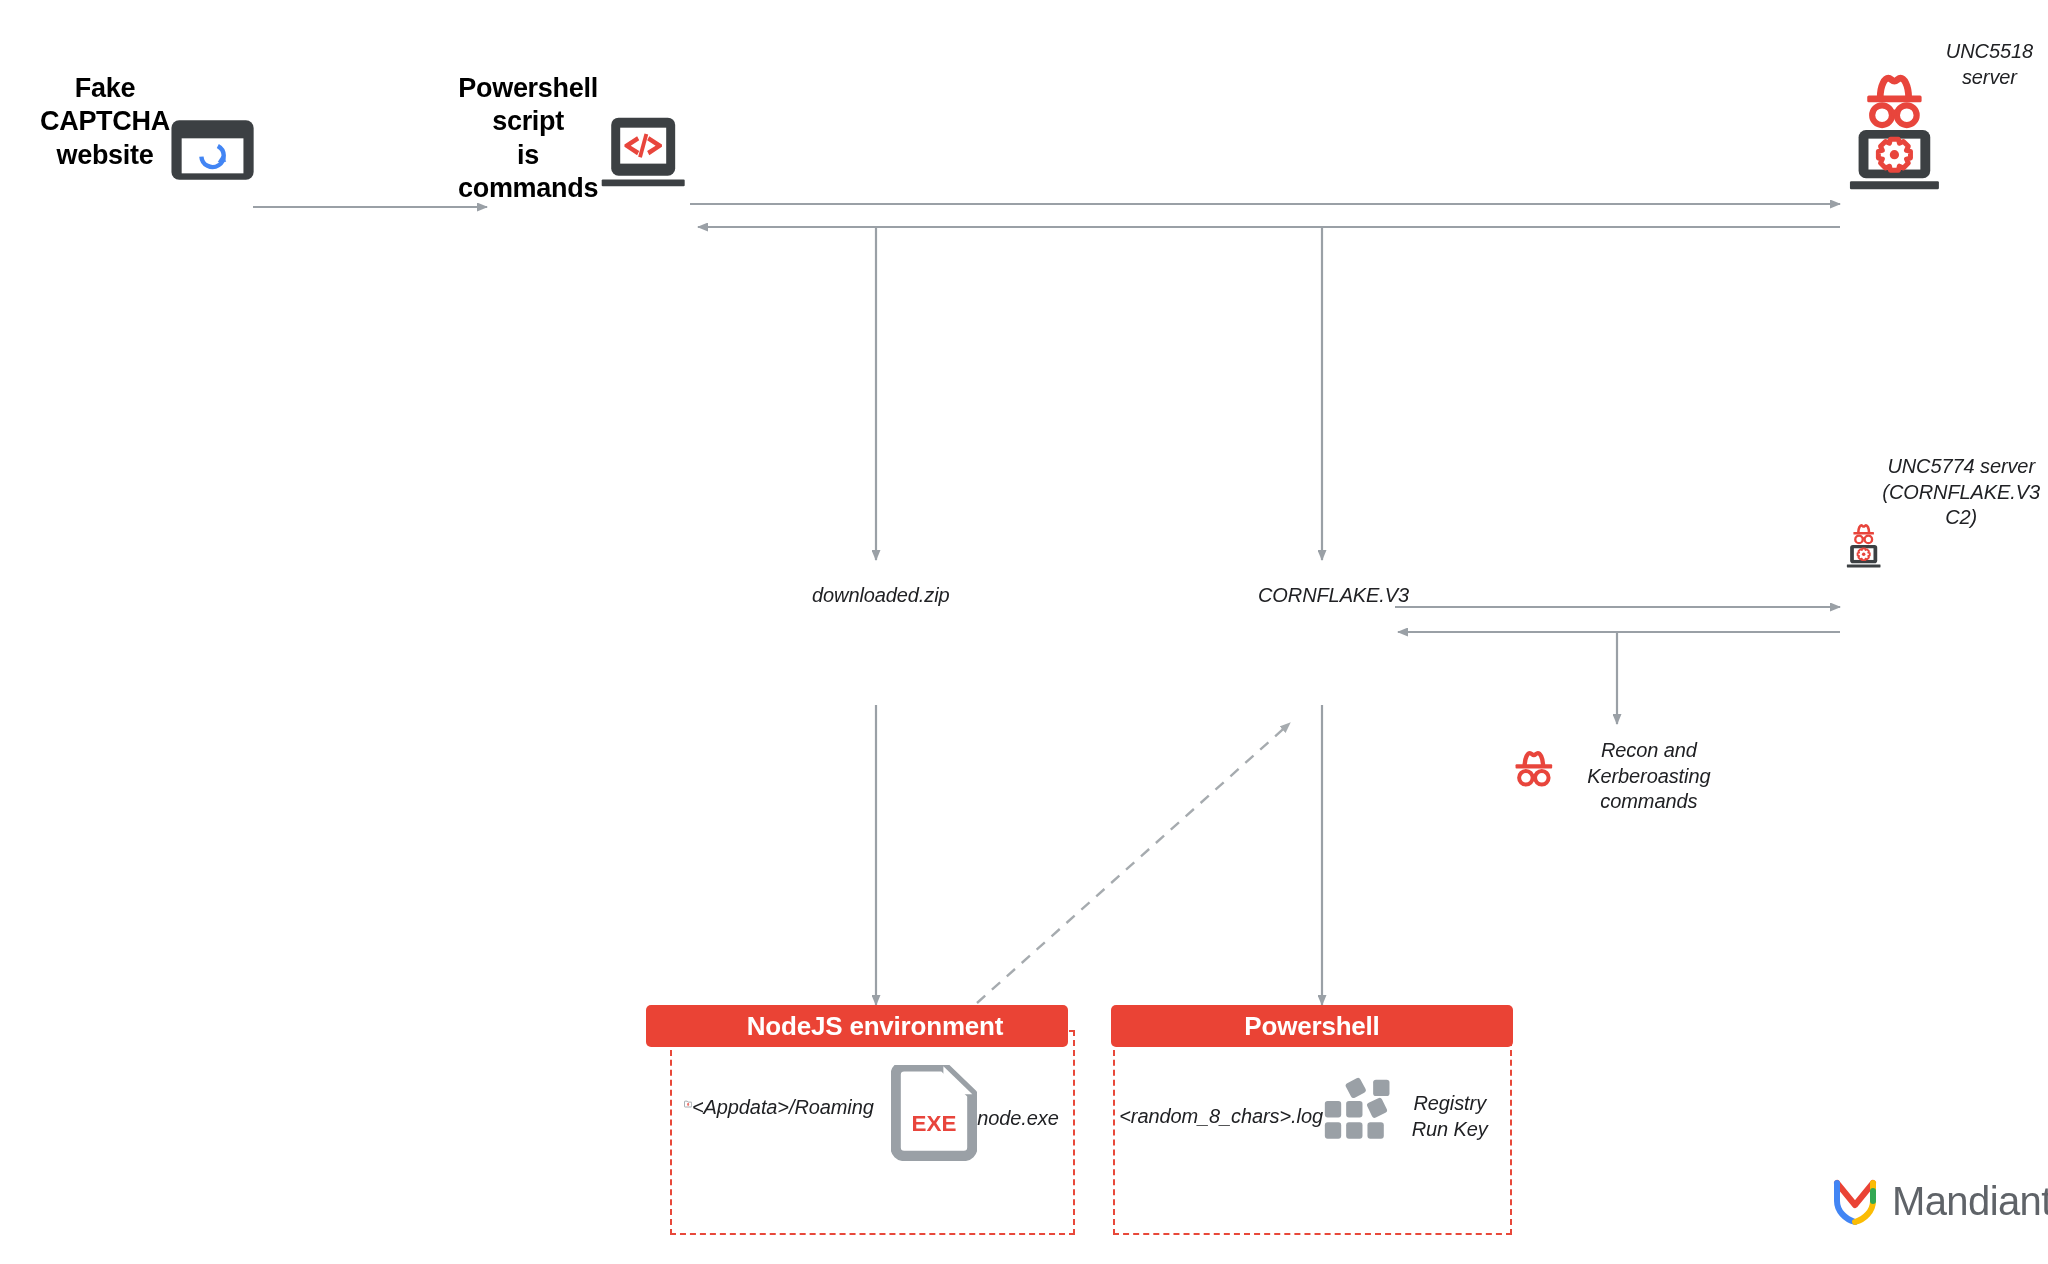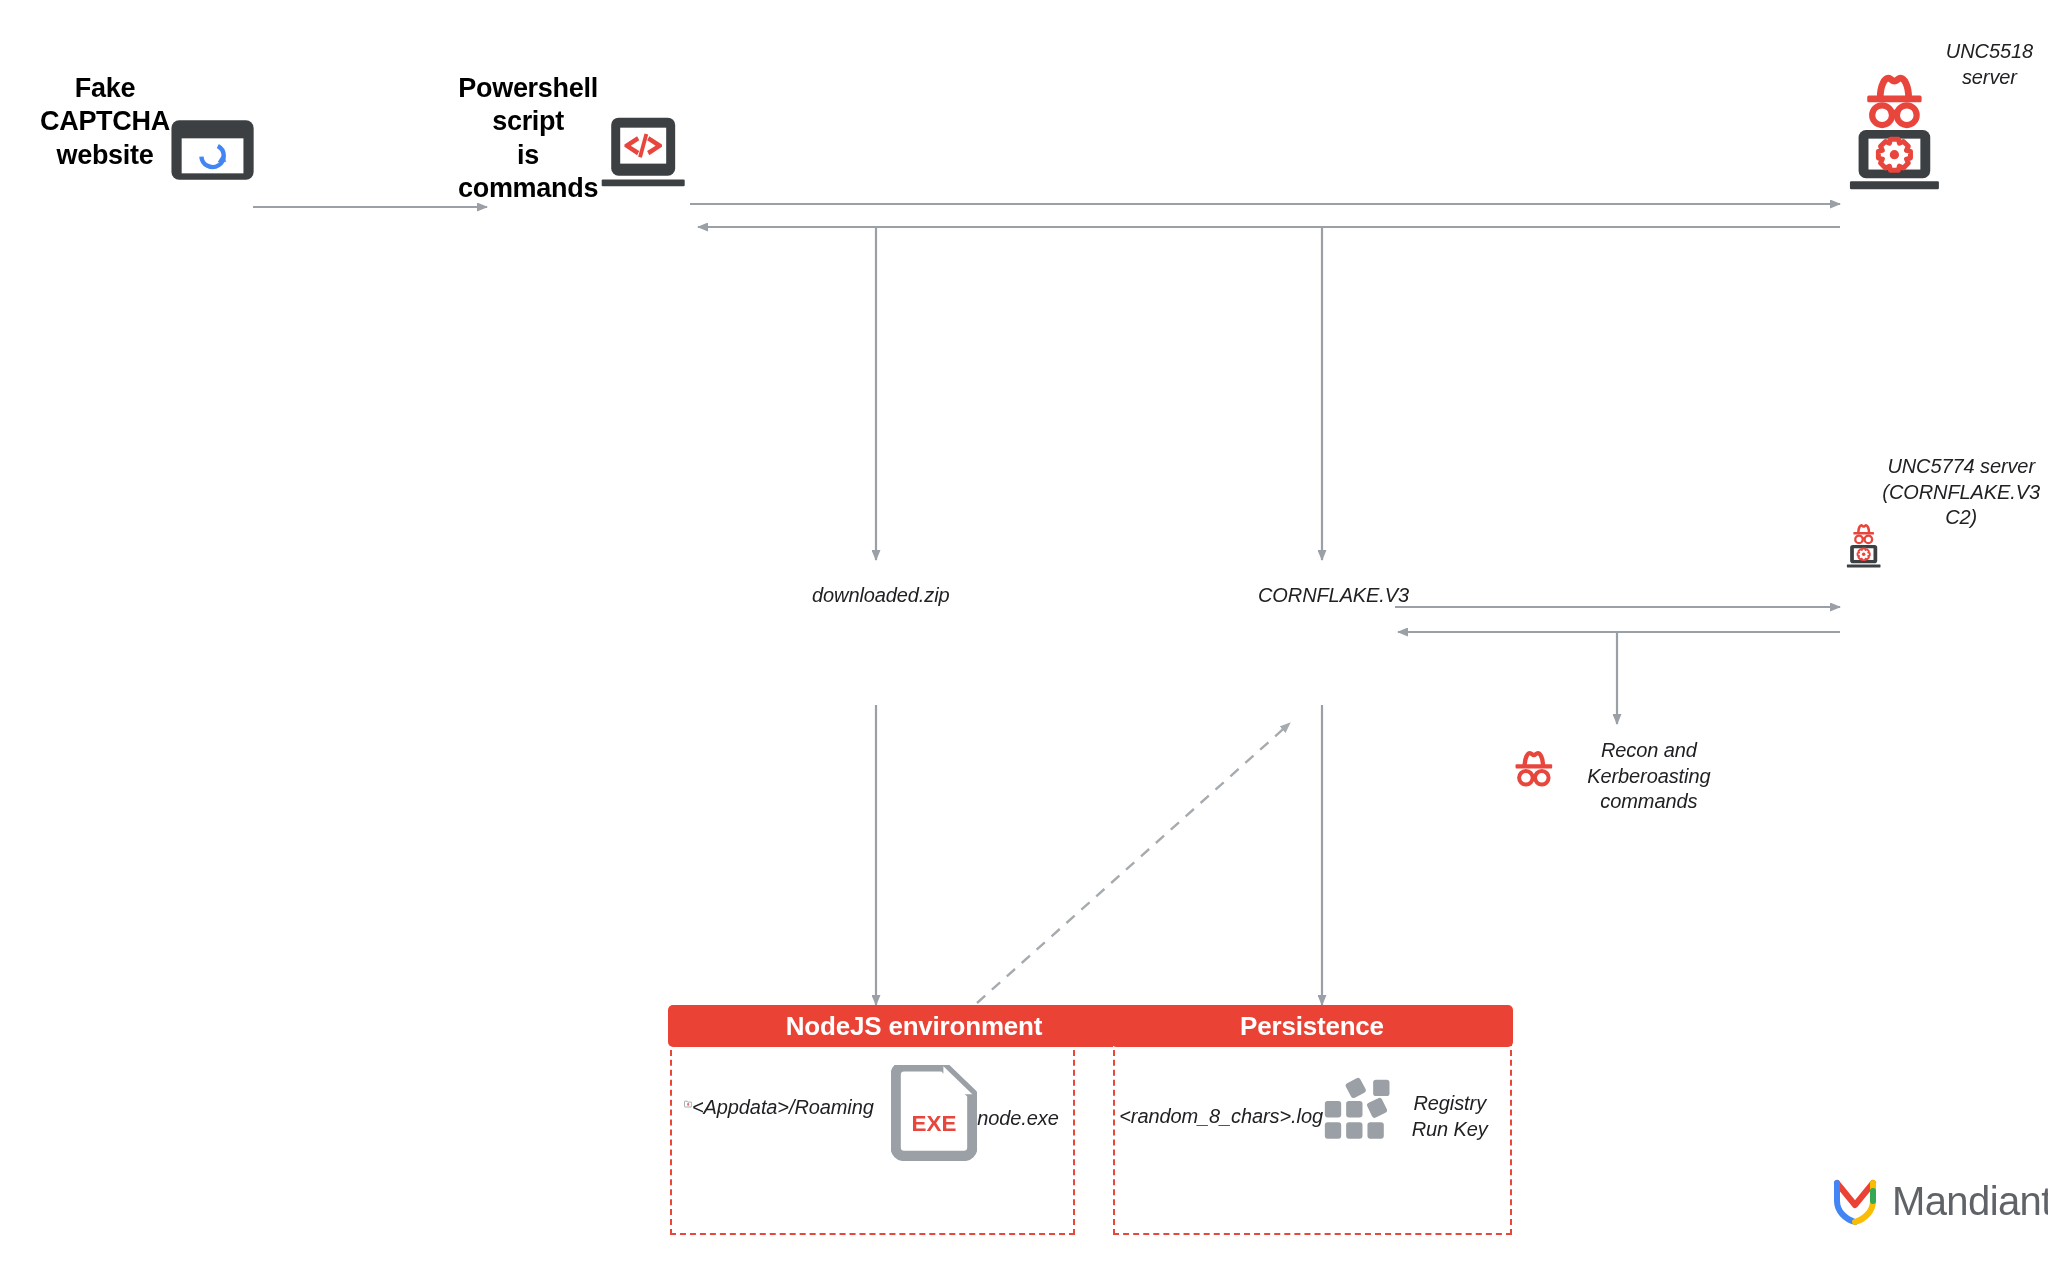--- a/index.html
+++ b/index.html
@@ -248,21 +248,21 @@
         <circle cx="60" cy="72" r="17"></circle>
         <circle cx="100" cy="72" r="17"></circle>
         <path d="M76 68 L84 68"></path>
       </g>
     </svg>
     <div class="caption" style="margin-top:8px;">Recon and Kerberoasting
 commands</div>
   </div>
 
   <div class="group-box" style="left:670px; top:1030px; width:405px; height:205px;"></div>
-  <div class="group-header" style="left:668px; top:1005px; width:456px; height:42px;padding-left:36px;">NodeJS environment</div>
+  <div class="group-header" style="left:646px; top:1005px; width:422px; height:42px;padding-left:36px;">NodeJS environment</div>
   <div class="group-items" style="left:675px; top:1063px; width:395px; justify-content:space-around; align-items:flex-start;">
     <div class="item" style="width:190px;">
       <svg width="92" height="82" viewBox="0 0 104 92">
         <path d="M6 18 a8 8 0 0 1 8 -8 H40 L50 22 H90 a8 8 0 0 1 8 8 V76 a8 8 0 0 1 -8 8 H14 a8 8 0 0 1 -8 -8 Z" fill="none" stroke="#9aa0a6" stroke-width="11" stroke-linejoin="round"></path>
         <g fill="#e8453c" transform="translate(52,54)">
           <rect x="-8" y="-20" width="16" height="20"></rect>
           <path d="M-17 -2 L17 -2 L0 18 Z"></path>
         </g>
       </svg>
       <div class="caption">&lt;Appdata&gt;/Roaming</div>
@@ -271,21 +271,21 @@
       <svg width="86" height="96" viewBox="0 0 92 102">
         <path d="M5 10 a9 9 0 0 1 9 -9 H56 L87 31 V88 a9 9 0 0 1 -9 9 H14 a9 9 0 0 1 -9 -9 Z" fill="none" stroke="#9aa0a6" stroke-width="11" stroke-linejoin="round"></path>
         <path d="M56 1 L87 31 H56 Z" fill="#ffffff"></path>
         <text x="46" y="70" text-anchor="middle" font-family="Liberation Sans, sans-serif" font-size="24" font-weight="bold" fill="#e8453c">EXE</text>
       </svg>
       <div class="caption" style="margin-top:12px;">node.exe</div>
     </div>
   </div>
 
   <div class="group-box" style="left:1113px; top:1030px; width:399px; height:205px;"></div>
-  <div class="group-header" style="left:1111px; top:1005px; width:402px; height:42px;">Persistence</div>
+  <div class="group-header" style="left:1111px; top:1005px; width:402px; height:42px;">Powershell</div>
   <div class="group-items" style="left:1118px; top:1063px; width:390px; justify-content:space-around; align-items:flex-start;">
     <div class="item" style="width:200px;">
       <svg width="86" height="96" viewBox="0 0 92 102">
         <path d="M5 10 a9 9 0 0 1 9 -9 H56 L87 31 V88 a9 9 0 0 1 -9 9 H14 a9 9 0 0 1 -9 -9 Z" fill="none" stroke="#9aa0a6" stroke-width="11" stroke-linejoin="round"></path>
         <path d="M56 1 L87 31 H56 Z" fill="#ffffff"></path>
         <text x="46" y="70" text-anchor="middle" font-family="Liberation Sans, sans-serif" font-size="24" font-weight="bold" fill="#e8453c">LOG</text>
       </svg>
       <div class="caption" style="margin-top:12px;">&lt;random_8_chars&gt;.log</div>
     </div>
     <div class="item" style="width:185px;">

